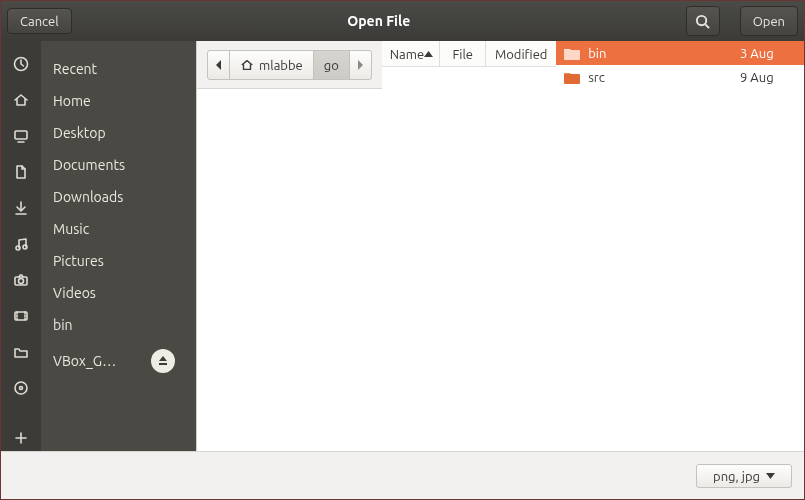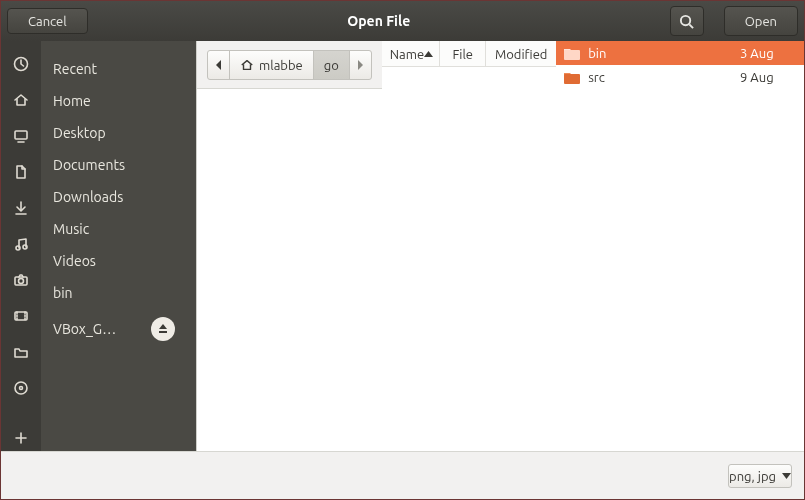--- a/index.html
+++ b/index.html
@@ -10,21 +10,21 @@
       background: linear-gradient(to bottom, #4a4a46, #3c3b37);
       display: flex;
       align-items: center;
       padding: 0 6px;
       color: #e6e6e2;
     }
     .tb-btn {
       background: linear-gradient(to bottom, #55544f, #45443f);
       border: 1px solid #2e2d29;
       border-radius: 4px;
-      padding: 5px 20px;
+      padding: 5px 12px;
       color: #e6e6e2;
       font-size: 13px;
       cursor: pointer;
       display: flex;
       align-items: center;
       justify-content: center;
     }
     .tb-btn.icon-only { width: 34px; height: 30px; padding: 0; }
     .tb-title { flex: 1; text-align: center; font-weight: bold; font-size: 14px; color: #fff; }
     .tb-right { display: flex; gap: 20px; }
@@ -140,21 +140,21 @@
       border-top: 1px solid #d7d7d2;
       display: flex;
       align-items: center;
       justify-content: flex-end;
       padding: 0 12px;
     }
     .filter-btn {
       border: 1px solid #c3c2bd;
       border-radius: 3px;
       background: linear-gradient(to bottom, #fdfdfc, #eceae6);
-      padding: 4px 0;
+      padding: 4px 16px;
       font-size: 13px;
       color: #3c3b37;
       display: flex;
       align-items: center;
       gap: 6px;
       cursor: pointer;
     }
 
     svg { display: block; }
   </style>
@@ -258,20 +258,23 @@
         <span style="overflow: hidden; text-overflow: ellipsis;">Desktop</span>
       </div>
       <div class="place">
         <span style="overflow: hidden; text-overflow: ellipsis;">Documents</span>
       </div>
       <div class="place">
         <span style="overflow: hidden; text-overflow: ellipsis;">Downloads</span>
       </div>
       <div class="place">
         <span style="overflow: hidden; text-overflow: ellipsis;">Music</span>
+      </div>
+      <div class="place">
+        <span style="overflow: hidden; text-overflow: ellipsis;">Pictures</span>
       </div>
       <div class="place">
         <span style="overflow: hidden; text-overflow: ellipsis;">Videos</span>
       </div>
       <div class="place">
         <span style="overflow: hidden; text-overflow: ellipsis;">bin</span>
       </div>
       <div class="place">
         <span style="overflow: hidden; text-overflow: ellipsis;">VBox_G…</span>
         <span class="eject">

